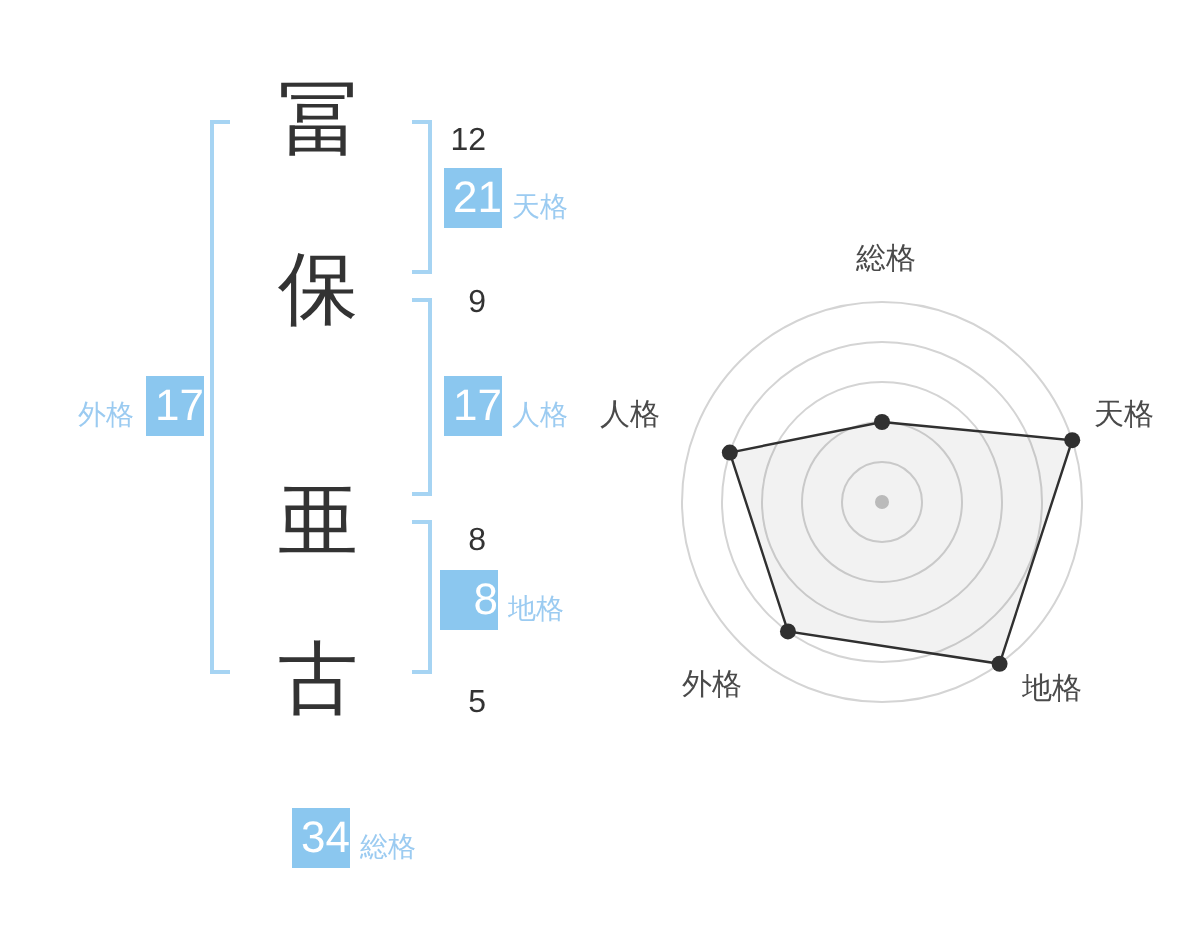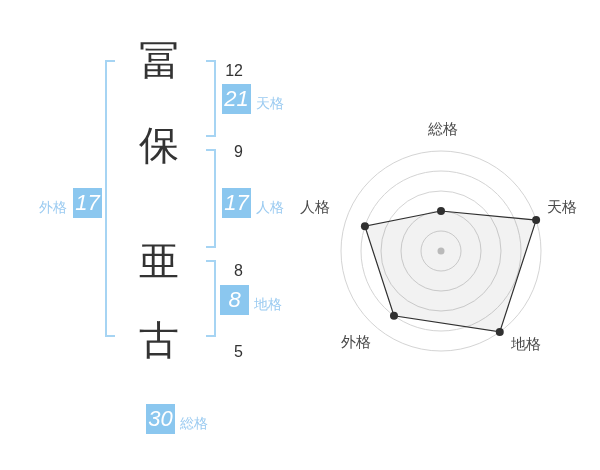--- a/index.html
+++ b/index.html
@@ -27,21 +27,21 @@
            border-bottom:2px solid var(--bracket-blue);}
   .bracket.open-right{border-left:2px solid var(--bracket-blue);left:105px;}
   .bracket.open-left{border-right:2px solid var(--bracket-blue);left:206px;}
   .b-outer{top:60px;height:277px;}
   .b-ten{top:60px;height:77px;}
   .b-jin{top:149px;height:99px;}
   .b-chi{top:260px;height:77px;}
 
   
   .badge{position:absolute;width:29px;height:30px;background:var(--accent);
-         color:#ffffff;font-size:22px;line-height:30px;text-align:center;font-style:italic;}
+         color:#ffffff;font-size:22px;line-height:30px;text-align:right;}
   .badge-label{position:absolute;font-size:14px;color:var(--label-blue);white-space:nowrap;}
 
   .bg-ten{left:222px;top:84px}   .bl-ten{left:256px;top:95px}
   .bg-jin{left:222px;top:188px}  .bl-jin{left:256px;top:199px}
   .bg-gai{left:73px;top:188px}   .bl-gai{left:39px;top:199px}
   .bg-chi{left:220px;top:285px}  .bl-chi{left:254px;top:296px}
   .bg-sou{left:146px;top:404px}  .bl-sou{left:180px;top:415px}
 
   
   .radar-wrap{position:absolute;left:291px;top:101px;width:300px;height:280px;}
@@ -72,21 +72,21 @@
 
   <div class="badge bg-jin">17</div>
   <div class="badge-label bl-jin">人格</div>
 
   <div class="badge bg-gai">17</div>
   <div class="badge-label bl-gai">外格</div>
 
   <div class="badge bg-chi">8</div>
   <div class="badge-label bl-chi">地格</div>
 
-  <div class="badge bg-sou">30</div>
+  <div class="badge bg-sou">34</div>
   <div class="badge-label bl-sou">総格</div>
 
   <div class="radar-wrap">
     <svg id="radar" width="300" height="280" viewBox="0 0 300 280">
         <circle cx="150" cy="150" r="20" fill="none" stroke="#d4d4d4" stroke-width="1"></circle>
         <circle cx="150" cy="150" r="40" fill="none" stroke="#d4d4d4" stroke-width="1"></circle>
         <circle cx="150" cy="150" r="60" fill="none" stroke="#d4d4d4" stroke-width="1"></circle>
         <circle cx="150" cy="150" r="80" fill="none" stroke="#d4d4d4" stroke-width="1"></circle>
         <circle cx="150" cy="150" r="100" fill="none" stroke="#d4d4d4" stroke-width="1"></circle>
         <circle cx="150" cy="150" r="3.5" fill="#c4c4c4"></circle>

